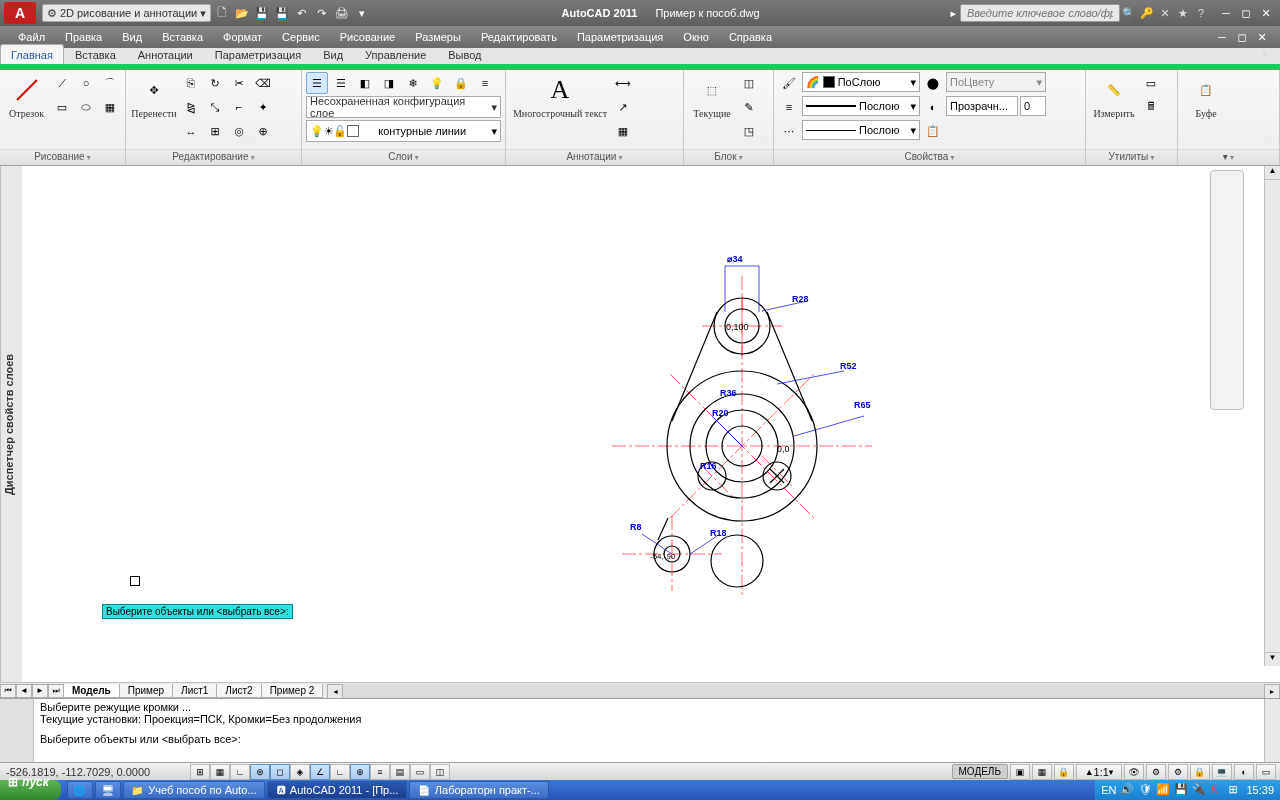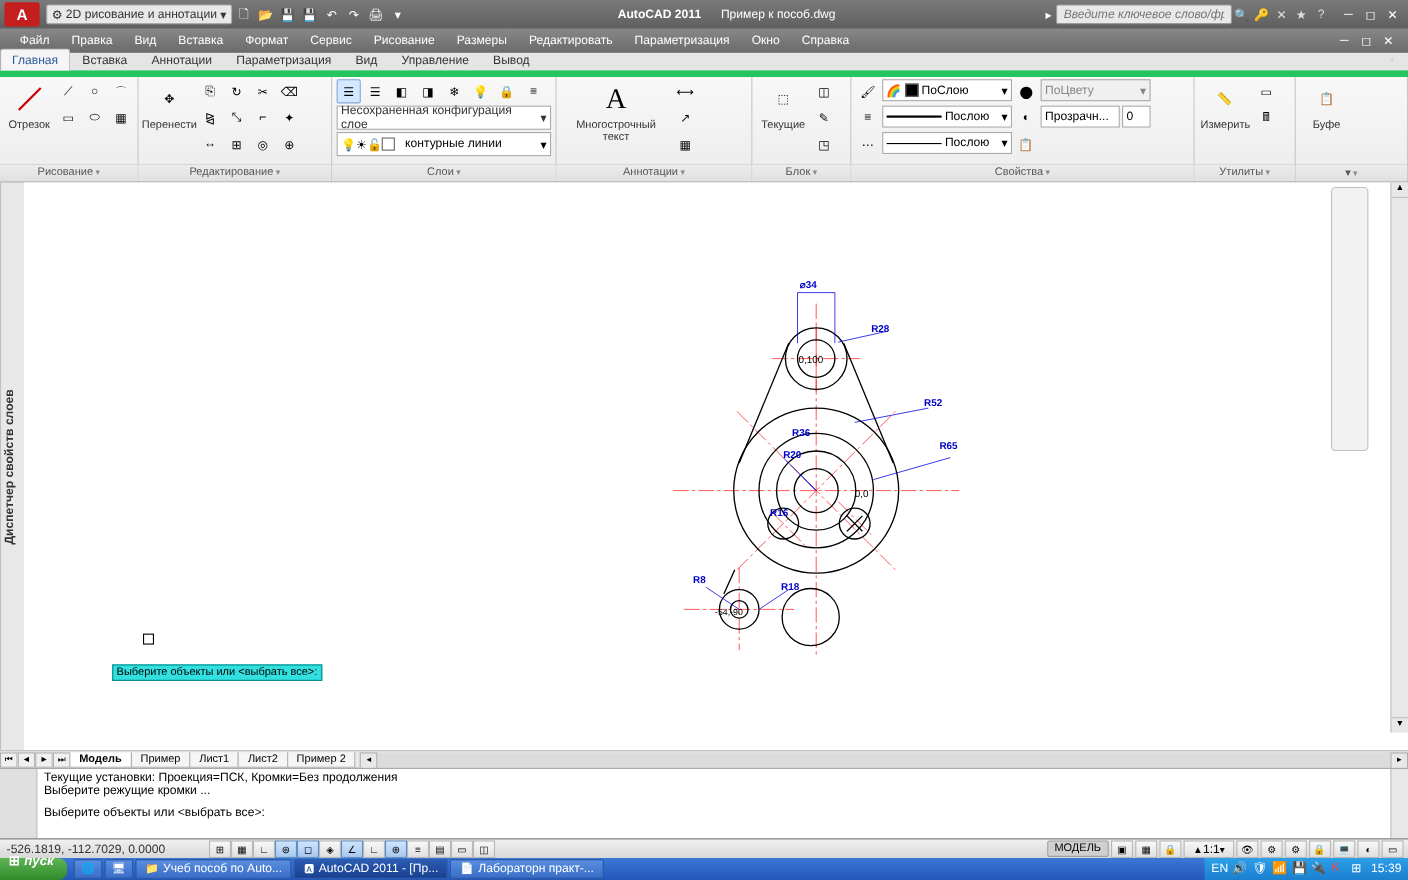--- a/index.html
+++ b/index.html
@@ -28,21 +28,21 @@
 .rtab.active { background:#f5f5f5; border-color:#b0b0b0; border-radius:3px 3px 0 0; color:#2c5aa0; }
 
 
 .ribbon { height:96px; background:linear-gradient(#f8f8f8,#ececec); border-bottom:1px solid #a0a0a0; display:flex; }
 .rpanel { border-right:1px solid #c8c8c8; padding:2px 4px; display:flex; flex-direction:column; position:relative; }
 .rpanel-body { flex:1; display:flex; align-items:flex-start; gap:2px; }
 .rpanel-title { height:16px; text-align:center; color:#555; font-size:10px; padding-top:1px; background:linear-gradient(#ececec,#e0e0e0); margin:0 -4px -2px; border-top:1px solid #d8d8d8; }
 .rpanel-title::after { content:" ▾"; font-size:8px; color:#888; }
 .bigbtn { display:flex; flex-direction:column; align-items:center; gap:2px; padding:2px; width:48px; }
 .bigbtn .ico { width:32px; height:32px; display:flex; align-items:center; justify-content:center; }
-.bigbtn .lbl { font-size:10px; text-align:center; line-height:11px; color:#333; }
+.bigbtn .lbl { font-size:10px; text-align:center; line-height:11px; color:#333;font-family:Liberation Serif, serif; }
 .smgrid { display:grid; grid-template-columns:repeat(3,22px); gap:2px; }
 .smgrid2 { display:grid; grid-template-columns:repeat(4,22px); gap:2px; }
 .smbtn { width:22px; height:22px; border:1px solid transparent; display:flex; align-items:center; justify-content:center; background:transparent; border-radius:2px; }
 .layer-combo { width:195px; height:22px; border:1px solid #aaa; background:#fff; display:flex; align-items:center; padding:0 3px; font-size:10px; color:#333; }
 .layer-combo2 { width:195px; height:22px; border:1px solid #aaa; background:#fff; display:flex; align-items:center; padding:0 3px; font-size:10px; }
 .prop-combo { border:1px solid #aaa; background:#fff; height:20px; display:flex; align-items:center; padding:0 3px; font-size:10px; gap:3px; }
 .colorswatch { width:12px; height:12px; border:1px solid #666; }
 
 
 .workarea { position:absolute; top:166px; left:0; right:0; bottom:118px; background:#fff; display:flex; }
@@ -224,21 +224,21 @@
       </div>
       <div class="layer-combo">
           <span>Несохраненная конфигурация слое</span>
           <span style="margin-left:auto">▾</span>
         </div>
       <div class="layer-combo2">
         <span>💡</span>
         <span>☀</span>
         <span>🔓</span>
         <span class="colorswatch" style="background:#fff"></span>
-        <span style="margin-left:9px">контурные линии</span>
+        <span style="margin-left:19px">контурные линии</span>
         <span style="margin-left:auto">▾</span>
       </div>
     </div>
     <div class="rpanel-title">Слои</div>
   </div>
 
   <div class="rpanel" style="width:178px">
     <div class="rpanel-body">
       <div class="bigbtn" style="width:100px">
         <div class="ico" style="font-size:26px;font-family:serif">A</div>
@@ -432,22 +432,22 @@
   <div class="mtab">Пример</div>
   <div class="mtab">Лист1</div>
   <div class="mtab">Лист2</div>
   <div class="mtab">Пример 2</div>
   <div class="mt-hscroll"></div>
 </div>
 
 <div class="cmdline">
   <div class="cmdline-handle"></div>
   <div class="cmd-scroll"></div>
+  <div>Выберите режущие кромки ...</div>
   <div>Текущие установки: Проекция=ПСК, Кромки=Без продолжения</div>
-  <div>Выберите режущие кромки ...</div>
   <div style="height:8px"></div>
   <div>Выберите объекты или &lt;выбрать все&gt;:</div>
 </div>
 
 <div class="statusbar">
   <div class="coords">-526.1819, -112.7029, 0.0000</div>
   <div class="sb-btns">
     <div class="sb-btn">⊞</div>
     <div class="sb-btn">▦</div>
     <div class="sb-btn">∟</div>

